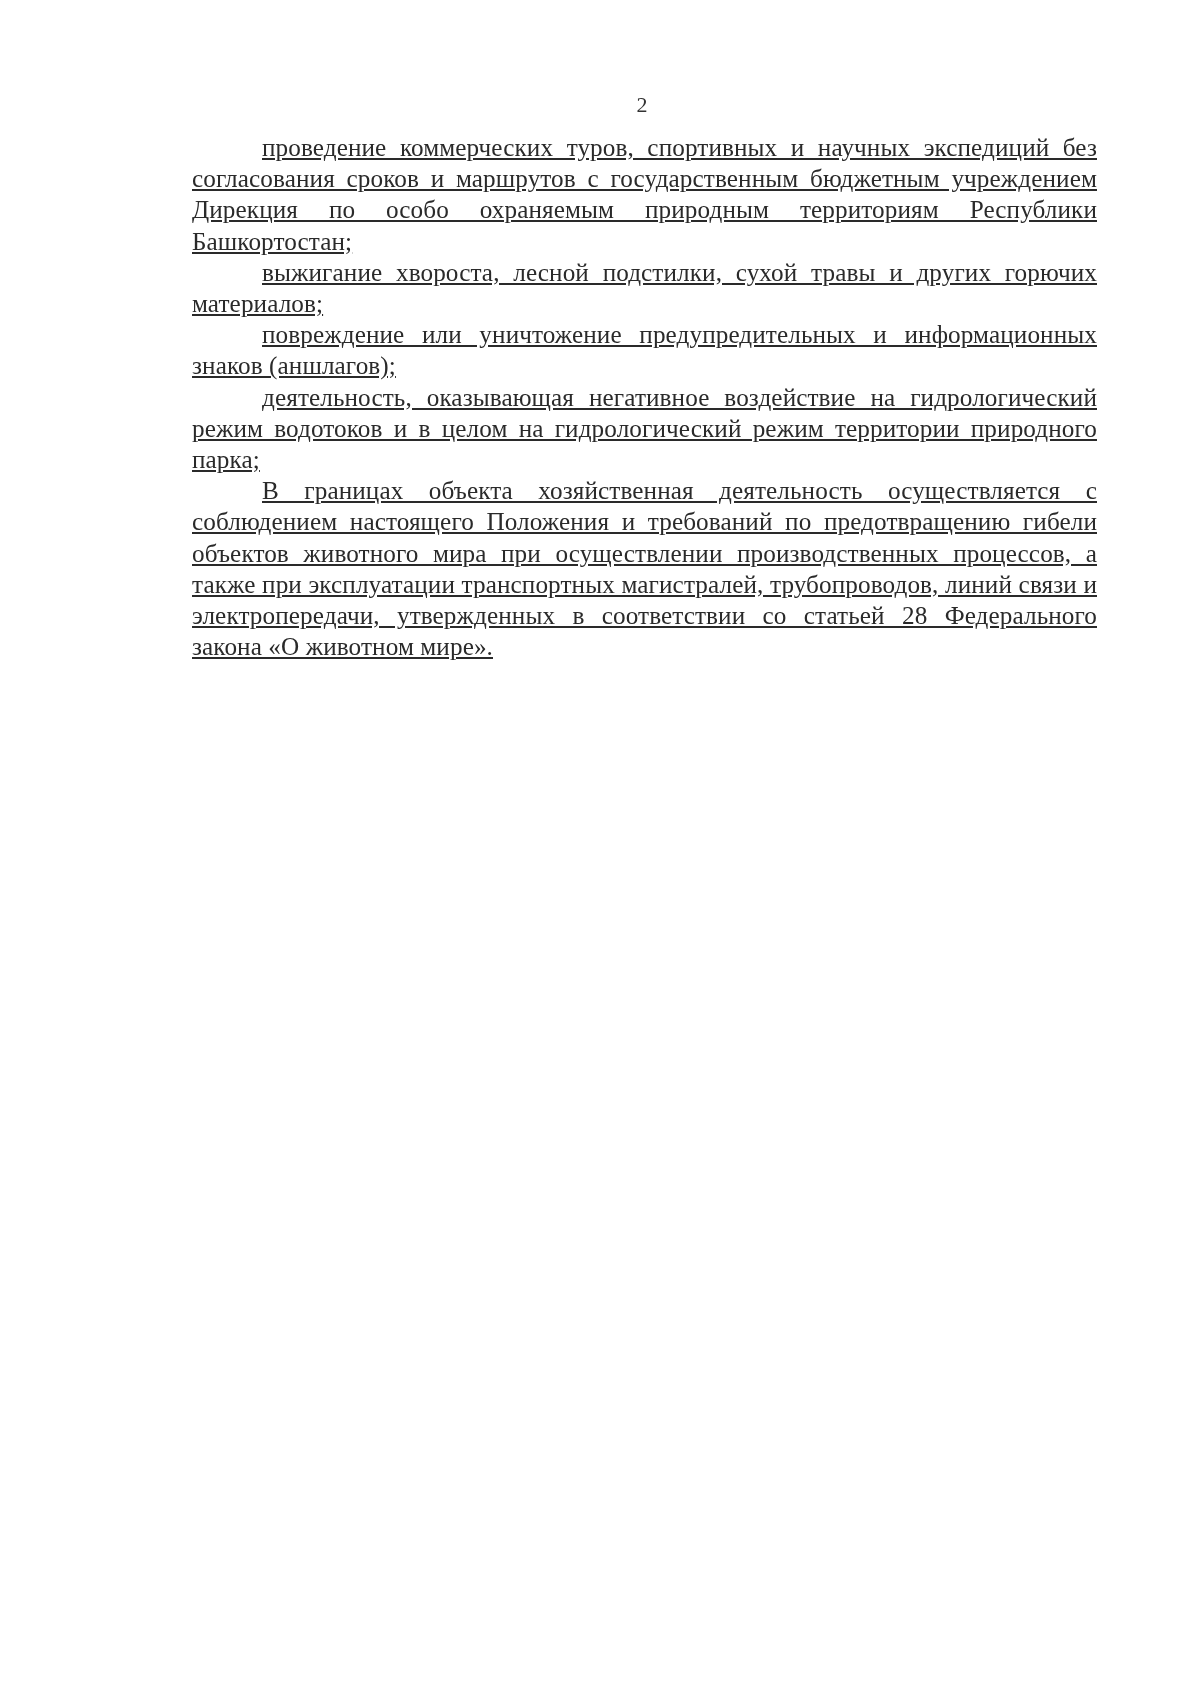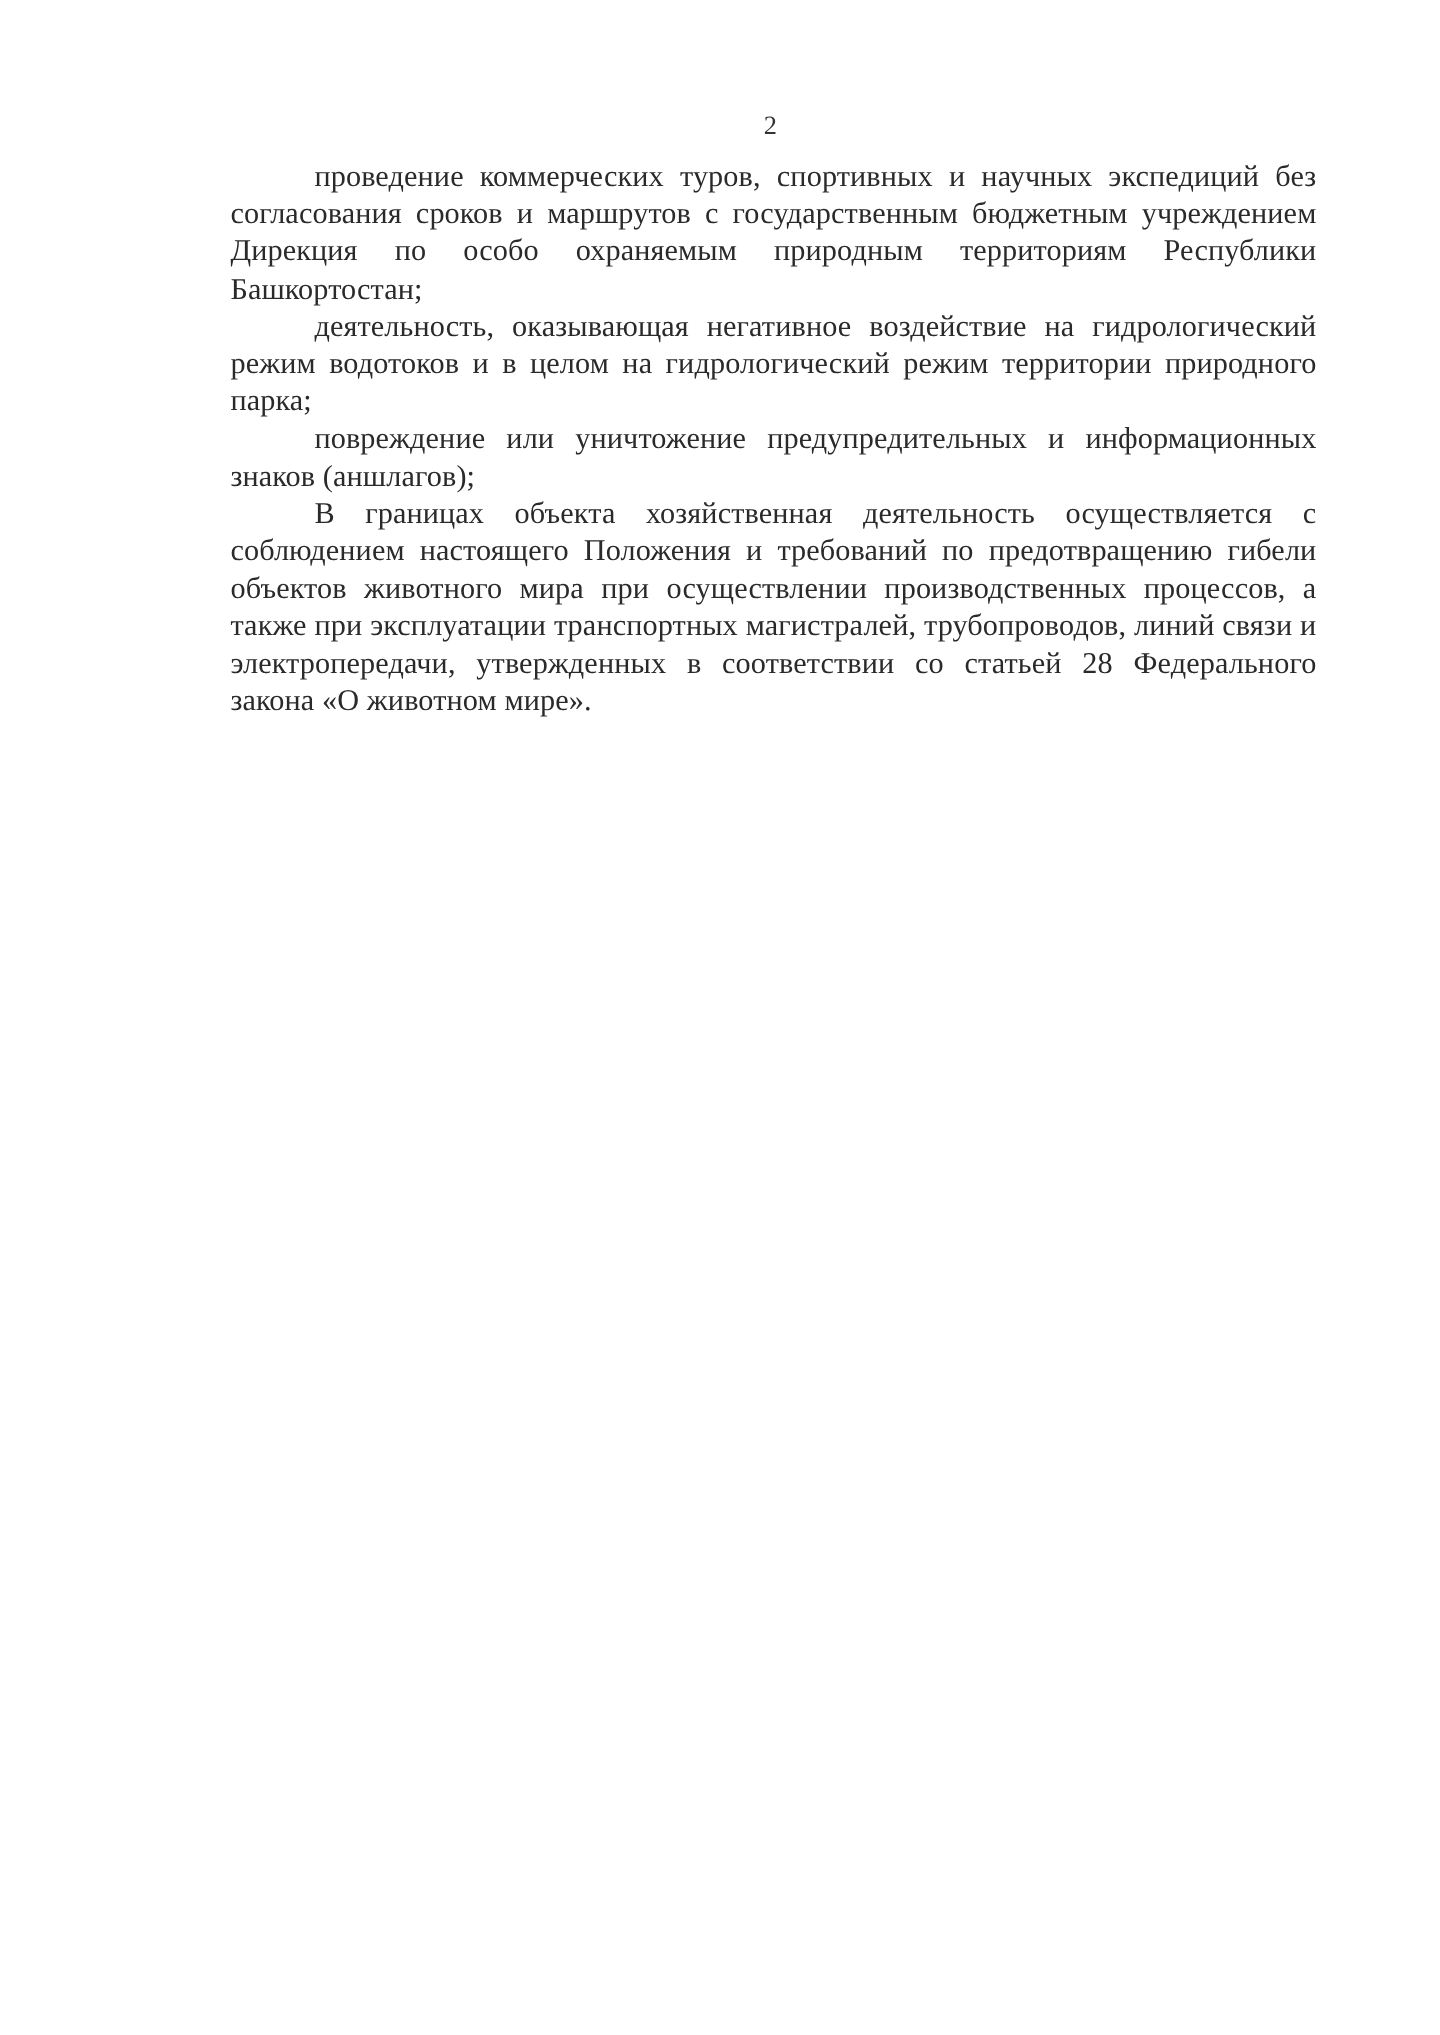--- a/index.html
+++ b/index.html
@@ -33,33 +33,35 @@
     }
     .body-text {
       position: absolute;
       left: 192px;
       top: 132px;
       width: 905px;
       font-size: 25.2px;
       line-height: 31.2px;
       text-align: justify;
       letter-spacing: 0.1px;
+      text-decoration: underline;
     }
     .body-text p {
       margin: 0;
       text-indent: 70px;
       text-align: justify;
       text-align-last: left;
     }
   </style>
 </head>
 <body>
 
 <div class="page">
   <div class="page-number">2</div>
 
   <div class="body-text">
     <p>проведение коммерческих туров, спортивных и научных экспедиций без согласования сроков и маршрутов с государственным бюджетным учреждением Дирекция по особо охраняемым природным территориям Республики Башкортостан;</p>
+    <p>выжигание хвороста, лесной подстилки, сухой травы и других горючих материалов;</p>
+    <p>повреждение или уничтожение предупредительных и информационных знаков (аншлагов);</p>
     <p>деятельность, оказывающая негативное воздействие на гидрологический режим водотоков и в целом на гидрологический режим территории природного парка;</p>
-    <p>повреждение или уничтожение предупредительных и информационных знаков (аншлагов);</p>
     <p>В границах объекта хозяйственная деятельность осуществляется с соблюдением настоящего Положения и требований по предотвращению гибели объектов животного мира при осуществлении производственных процессов, а также при эксплуатации транспортных магистралей, трубопроводов, линий связи и электропередачи, утвержденных в соответствии со статьей 28 Федерального закона «О животном мире».</p>
   </div>
 </div>
 
 </body></html>

